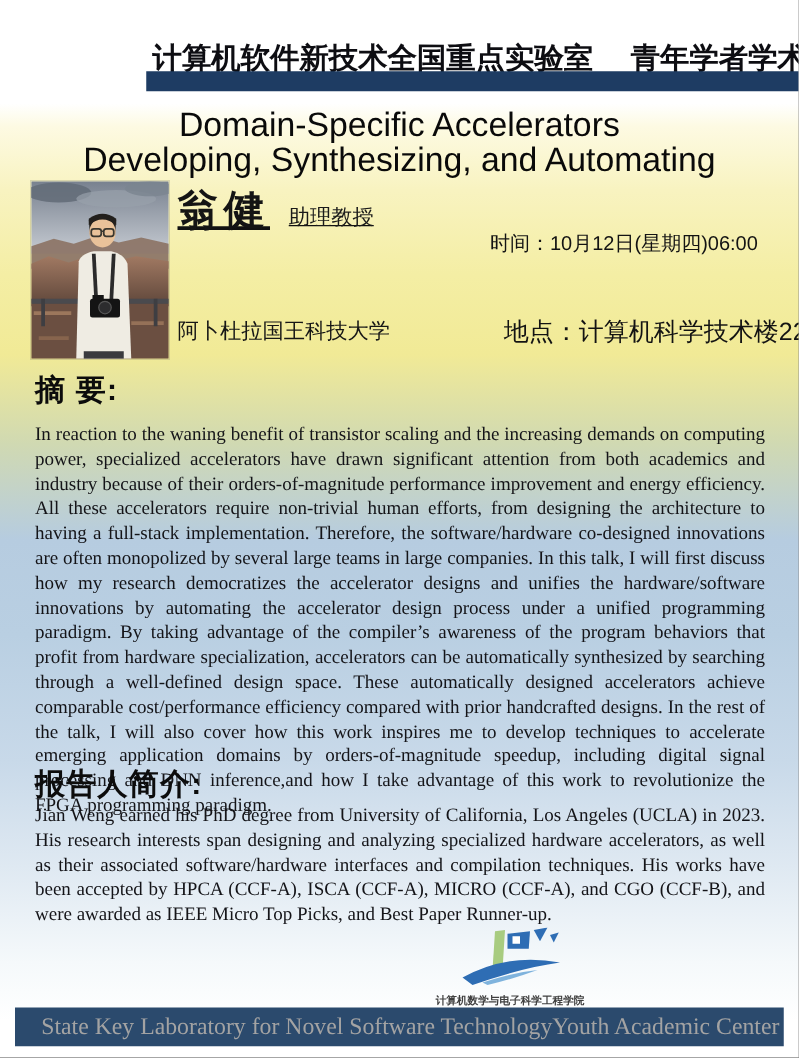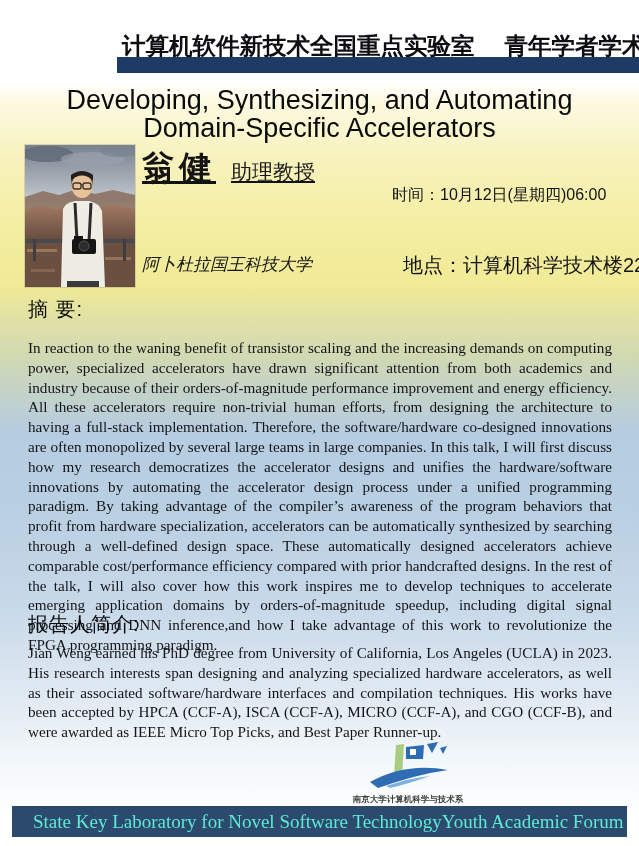--- a/index.html
+++ b/index.html
@@ -25,64 +25,64 @@
   .header-bar{position:absolute;left:117px;right:0;top:57px;height:16px;background:#1e3c63;}
   
   .talk-title{
     position:absolute;left:0;top:86px;width:639px;text-align:center;
     font-size:27px;line-height:28px;font-weight:400;color:#0a0a0a;letter-spacing:0;
   }
   
   .photo{position:absolute;left:25px;top:145px;width:110px;height:142px;box-shadow:0 0 0 1px rgba(120,120,100,.25);}
   .name-row{position:absolute;left:142px;top:146px;display:flex;align-items:baseline;gap:15px;text-decoration:underline;}
   .speaker-name{font-family:"Liberation Serif",serif;font-size:33px;font-weight:700;color:#141414;letter-spacing:4px;}
-  .speaker-title{font-size:21px;color:#1a1a1a;}
+  .speaker-title{font-size:17px;color:#1a1a1a;}
   .speaker-dept{position:absolute;left:142px;top:189px;font-size:17px;color:#161616;}
-  .speaker-univ{position:absolute;left:142px;top:253px;font-size:17px;color:#161616;font-style:italic;}
+  .speaker-univ{position:absolute;left:142px;top:253px;font-size:17px;color:#161616;}
   .info-time{position:absolute;left:392px;top:185px;font-size:16px;color:#131313;white-space:nowrap;}
   .info-loc{position:absolute;left:392px;top:252px;font-size:20px;color:#131313;white-space:nowrap;margin-left:11px;}
   
-  .sec-heading{position:absolute;left:28px;font-size:20px;font-weight:400;color:#0c0c0c;letter-spacing:1px;}
+  .sec-heading{position:absolute;left:28px;font-size:24px;font-weight:700;color:#0c0c0c;letter-spacing:1px;}
   .abstract-heading{top:296px;}
   .bio-heading{top:611px;}
   .sec-body{
     position:absolute;left:28px;width:584px;margin:0;
     font-family:"Liberation Serif",serif;font-size:15.2px;line-height:19.8px;
     color:#141418;text-align:justify;
   }
   .abstract-body{top:338px;}
   .bio-body{top:643px;}
   
   .logo-left{position:absolute;left:348px;top:742px;width:120px;text-align:center;}
   .logo-right{position:absolute;left:458px;top:738px;width:160px;text-align:center;}
   .logo-caption-cn{font-size:8.5px;font-weight:700;color:#3f3f3f;margin-top:2px;white-space:nowrap;}
   .logo-right .logo-caption-cn{font-size:10px;color:#e08a28;}
   .logo-caption-en{font-size:4.5px;color:#8a8f98;margin-top:1px;white-space:nowrap;overflow:hidden;}
   
   .footer-bar{
     position:absolute;left:12px;top:806px;width:615px;height:31px;background:#2b4a6d;
     display:flex;justify-content:space-between;align-items:center;
     padding:0 14px 0 21px;box-sizing:border-box;
-    font-family:"Liberation Serif",serif;font-size:19px;color:#5eead4;white-space:nowrap;
+    font-family:"Liberation Serif",serif;font-size:19px;color:#a3a3a3;white-space:nowrap;
   }
 </style>
 </head>
 <body>
 
 <div class="poster">
 
   <div class="header-titles">
     <span>计算机软件新技术全国重点实验室</span>
     <span>青年学者学术报告</span>
   </div>
   <div class="header-bar"></div>
 
   <div class="talk-title">
+    <div>Domain-Specific Accelerators</div>
     <div>Developing, Synthesizing, and Automating</div>
-    <div>Domain-Specific Accelerators</div>
   </div>
 
   <div class="photo">
     <svg width="110" height="142" viewBox="0 0 110 142">
       <defs>
         <linearGradient id="sky" x1="0" y1="0" x2="0" y2="1">
           <stop offset="0" stop-color="#78818f"></stop>
             <stop offset="1" stop-color="#c6cbd2"></stop>
         </linearGradient>
         <linearGradient id="canyon" x1="0" y1="0" x2="0" y2="1">
@@ -136,23 +136,23 @@
   <div class="logo-left">
     <svg width="84" height="46" viewBox="0 0 84 46">
       <polygon points="30,3 38,2 36,34 28,34" fill="#a8cc80"></polygon>
       <polygon points="40,5 58,3 57,17 40,17" fill="#2e6db4"></polygon>
       <rect x="44" y="7" width="6" height="6" fill="#ffffff"></rect>
       <polygon points="61,2 72,0 66,11" fill="#2e6db4"></polygon>
       <polygon points="74,6 81,4 77,12" fill="#2e6db4"></polygon>
       <path d="M4,40 Q40,20 82,28 Q52,32 12,46 Z" fill="#2e6db4"></path>
       <path d="M20,44 Q44,36 64,34 Q42,42 24,46 Z" fill="#7fb3dd"></path>
     </svg>
-    <div class="logo-caption-cn">南京大学计算机科学与技术系</div>
+    <div class="logo-caption-cn">计算机数学与电子科学工程学院</div>
     <div class="logo-caption-en">Department of Computer Science and Technology, Nanjing University</div>
   </div>
 
 
   <div class="footer-bar">
     <span>State Key Laboratory for Novel Software Technology</span>
-    <span>Youth  Academic Forum</span>
+    <span>Youth  Academic Center</span>
   </div>
 
 </div>
 
 </body></html>

